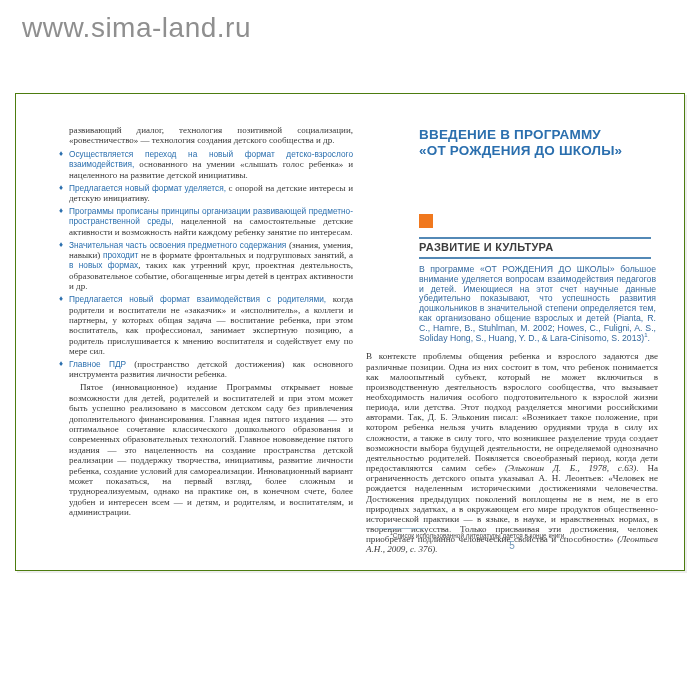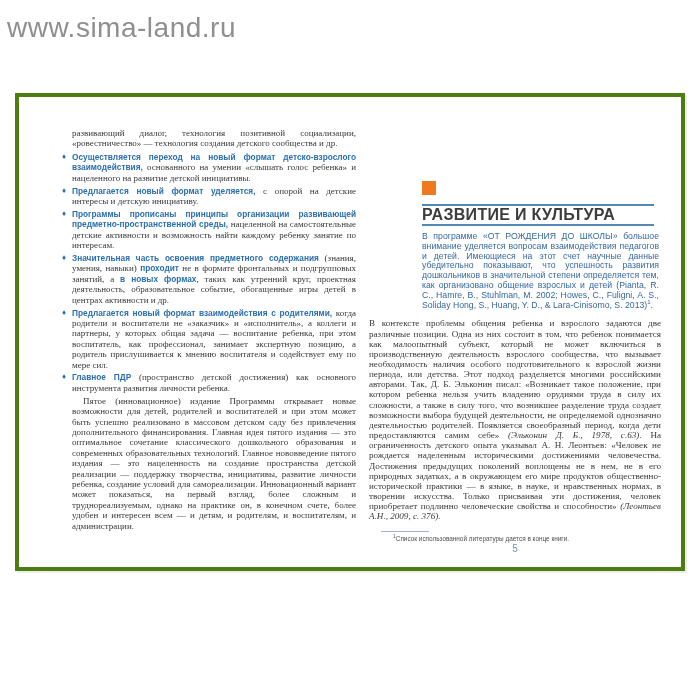--- a/index.html
+++ b/index.html
@@ -2,45 +2,45 @@
 <html style="--accent_blue: #2b6fae; --rule_blue: #5389b6; --quote_blue: #35699e; --orange: #f0781e; --watermark_gray: #8f8f8f;"><head>
 <meta charset="utf-8">
 <style>
   html,body{margin:0;padding:0;}
   body{
     width:700px;height:700px;overflow:hidden;background:#ffffff;
     font-family:"Liberation Serif",serif;
     -webkit-font-smoothing:antialiased;
   }
   .watermark{
-    position:absolute;left:7px;top:12px;
+    position:absolute;left:22px;top:12px;
     font-family:"Liberation Sans",sans-serif;
     font-size:28px;color:var(--watermark_gray);
     letter-spacing:0.5px;
   }
   .page{
     position:absolute;left:15px;top:93px;width:670px;height:478px;
-    background:#fff;border:4px solid #4d7c0f;
+    background:#fff;border:1px solid #4d7c0f;
     box-shadow:2px 2px 0 rgba(0,0,0,0.07);
     box-sizing:border-box;
   }
   
   .left-col{
     position:absolute;left:53px;top:31px;width:284px;
     font-size:9px;line-height:10.4px;color:#383838;text-align:justify;
   }
   .left-col .cont{margin:0;}
   .left-col ul{margin:3px 0 0 0;padding:0;list-style:none;}
   .left-col li{position:relative;margin:0 0 2.5px 0;}
   .bullet-mark{
     position:absolute;left:-10px;top:0;color:var(--accent_blue);
     font-size:8px;line-height:10.4px;
   }
   .seg-accent{
-    color:var(--accent_blue);font-weight:bold;
+    color:var(--accent_blue);font-weight:normal;
     font-family:"Liberation Sans",sans-serif;font-size:8.3px;
   }
   .seg-italic{font-style:italic;}
   .left-col .para{margin:2.5px 0 0 0;text-indent:11px;}
   
   .right-col{position:absolute;left:350px;top:28px;width:292px;}
   .chapter-title{
     margin:5px 0 0 53px;color:var(--accent_blue);
     font-family:"Liberation Sans",sans-serif;font-weight:bold;
     font-size:13.5px;line-height:15.5px;letter-spacing:0.2px;
@@ -48,21 +48,21 @@
   .orange-square{
     width:14px;height:14px;background:var(--orange);
     margin:56px 0 0 53px;
   }
   .rule{height:2px;background:var(--rule_blue);margin-left:53px;width:232px;}
   .rule-top{margin-top:9px;}
   .rule-bottom{margin-top:3px;}
   .section-title{
     margin:2px 0 0 53px;color:#3d3d3d;
     font-family:"Liberation Sans",sans-serif;font-weight:bold;
-    font-size:16px;line-height:13px;letter-spacing:0.3px;
+    font-size:11px;line-height:13px;letter-spacing:0.3px;
   }
   .quote{
     margin:6px 0 0 53px;width:237px;color:var(--quote_blue);
     font-family:"Liberation Sans",sans-serif;
     font-size:8.7px;line-height:9.8px;text-align:justify;
   }
   .body-text{
     margin:8px 0 0 0;font-size:9.1px;line-height:10.15px;
     color:#383838;text-align:justify;
   }
@@ -113,20 +113,24 @@
       </li>
       <li>
         <span class="bullet-mark">♦</span>
         <span><span class="seg-accent">Главное ПДР</span><span class="seg-normal"> (пространство детской достижения) как основного инструмента развития личности ребенка.</span></span>
       </li>
     </ul>
     <p class="para">Пятое (инновационное) издание Программы открывает новые возможности для детей, родителей и воспитателей и при этом может быть успешно реализовано в массовом детском саду без привлечения дополнительного финансирования. Главная идея пятого издания — это оптимальное сочетание классического дошкольного образования и современных образовательных технологий. Главное нововведение пятого издания — это нацеленность на создание пространства детской реализации — поддержку творчества, инициативы, развитие личности ребенка, создание условий для самореализации. Инновационный вариант может показаться, на первый взгляд, более сложным и труднореализуемым, однако на практике он, в конечном счете, более удобен и интересен всем — и детям, и родителям, и воспитателям, и администрации.</p>
   </div>
 
   <div class="right-col">
+    <div class="chapter-title">
+      <div>ВВЕДЕНИЕ В ПРОГРАММУ</div>
+      <div>«ОТ РОЖДЕНИЯ ДО ШКОЛЫ»</div>
+    </div>
     <div class="orange-square"></div>
     <div class="rule rule-top"></div>
     <div class="section-title">РАЗВИТИЕ И КУЛЬТУРА</div>
     <div class="rule rule-bottom"></div>
     <div class="quote"><span class="seg-normal">В программе «ОТ РОЖДЕНИЯ ДО ШКОЛЫ» большое внимание уделяется вопросам взаимодействия педагогов и детей. Имеющиеся на этот счет научные данные убедительно показывают, что успешность развития дошкольников в значительной степени определяется тем, как организовано общение взрослых и детей (Pianta, R. C., Hamre, B., Stuhlman, M. 2002; Howes, C., Fuligni, A. S., Soliday Hong, S., Huang, Y. D., &amp; Lara-Cinisomo, S. 2013)</span><sup>1</sup><span class="seg-normal">.</span></div>
     <div class="body-text"><span class="seg-normal">В контексте проблемы общения ребенка и взрослого задаются две различные позиции. Одна из них состоит в том, что ребенок понимается как малоопытный субъект, который не может включиться в производственную деятельность взрослого сообщества, что вызывает необходимость наличия особого подготовительного к взрослой жизни периода, или детства. Этот подход разделяется многими российскими авторами. Так, Д. Б. Эльконин писал: «Возникает такое положение, при котором ребенка нельзя учить владению орудиями труда в силу их сложности, а также в силу того, что возникшее разделение труда создает возможности выбора будущей деятельности, не определяемой однозначно деятельностью родителей. Появляется своеобразный период, когда дети предоставляются самим себе» </span><span class="seg-italic">(Эльконин Д. Б., 1978, с.63)</span><span class="seg-normal">. На ограниченность детского опыта указывал А. Н. Леонтьев: «Человек не рождается наделенным историческими достижениями человечества. Достижения предыдущих поколений воплощены не в нем, не в его природных задатках, а в окружающем его мире продуктов общественно-исторической практики — в языке, в науке, и нравственных нормах, в творении искусства. Только присваивая эти достижения, человек приобретает подлинно человеческие свойства и способности» </span><span class="seg-italic">(Леонтьев А.Н., 2009, с. 376).</span></div>
     <div class="footnote-wrap">
       <div class="footnote-rule"></div>
       <div class="footnote-text"><sup>1</sup><span>Список использованной литературы дается в конце книги.</span></div>
     </div>

